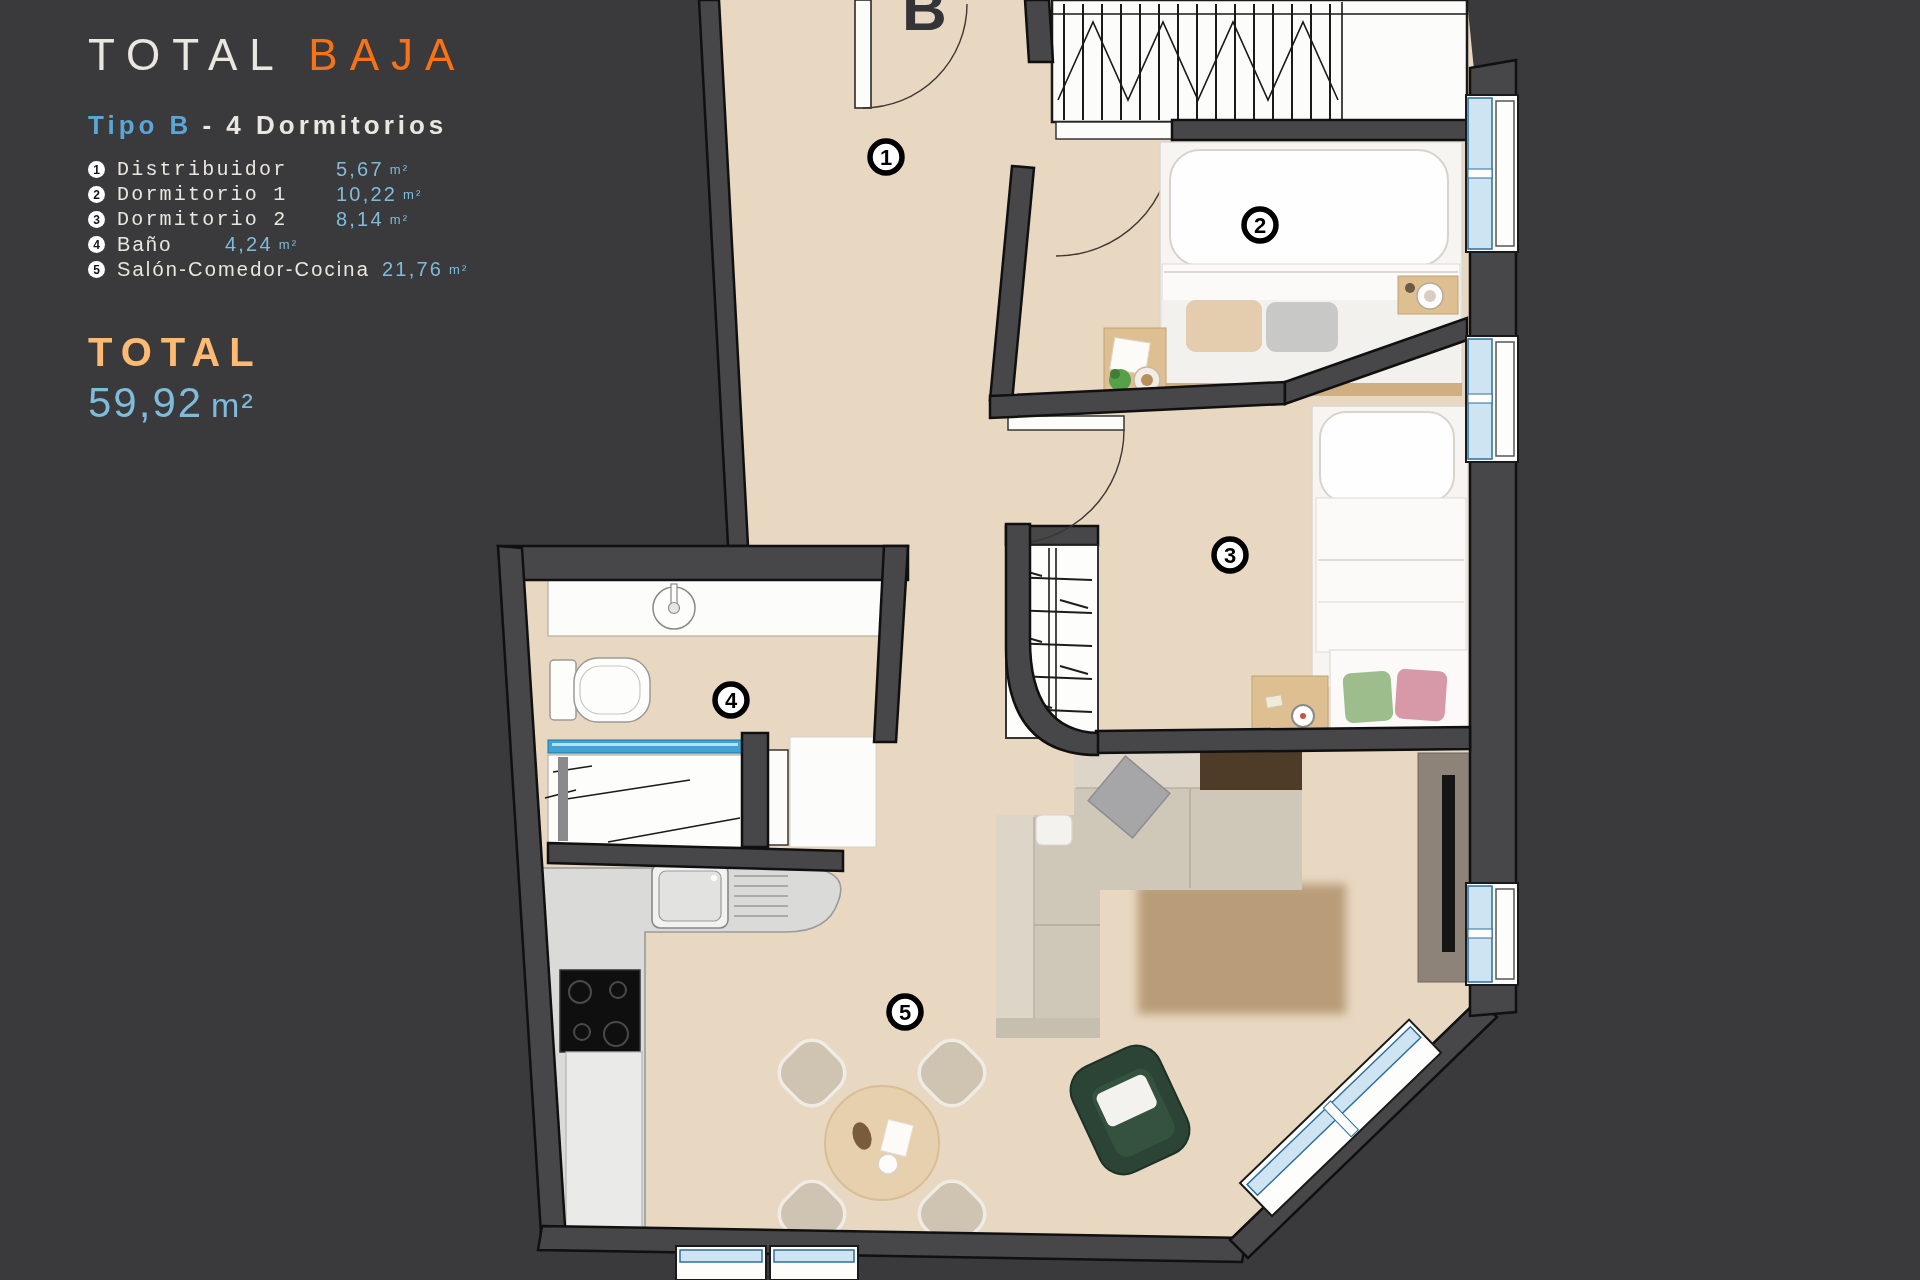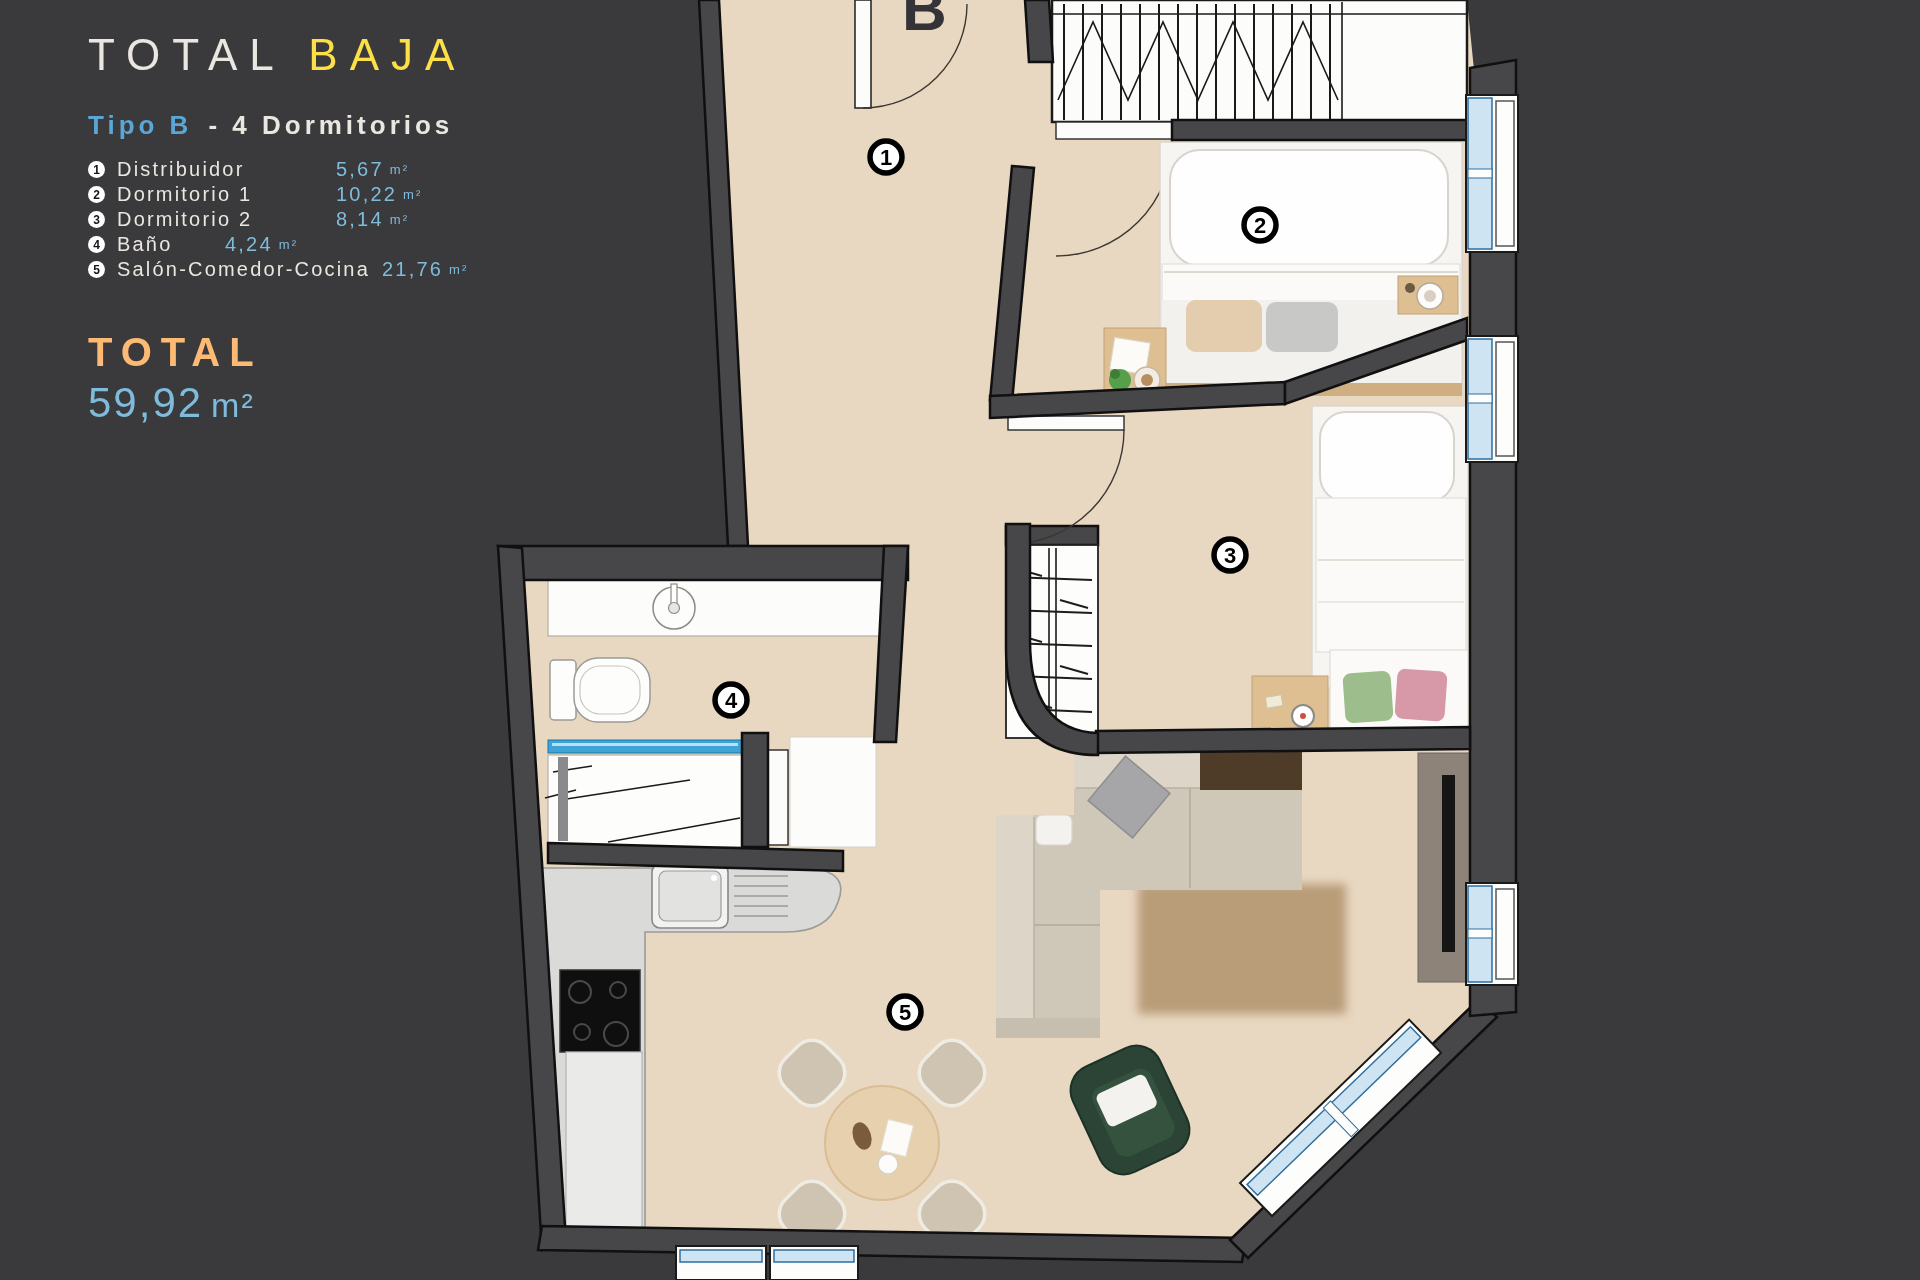--- a/index.html
+++ b/index.html
@@ -6,30 +6,30 @@
     --bg:#3a3a3c; --text:#eae7e0; --accent:#7fbcdc; --accent-strong:#5aa6d6;
     --floor:#e8d7c1; --wall:#47474a; --winblue:#cfe4f2; --winframe:#2e6f9e; --glass:#3fa3d6;
   }
   html,body{margin:0;padding:0;background:var(--bg);}
   .page{position:relative;width:1920px;height:1280px;overflow:hidden;
         font-family:"Liberation Sans",sans-serif;background:var(--bg);}
   .plan-svg{position:absolute;left:0;top:0;}
   
   .panel{position:absolute;left:88px;top:30px;width:560px;}
   .title{font-size:44px;letter-spacing:12px;color:var(--text);white-space:nowrap;}
-  .title .accent{color:#fde047;text-align:right;}
+  .title .accent{color:#f97316;text-align:right;}
   .subtitle{margin-top:30px;font-size:26px;font-weight:bold;letter-spacing:4px;color:var(--text);white-space:nowrap;}
-  .subtitle .accent{color:var(--accent-strong);margin-right:16px;}
+  .subtitle .accent{color:var(--accent-strong);margin-right:10px;}
   .rooms{margin-top:16px;}
   .room-row{display:flex;align-items:center;height:25px;font-size:20px;letter-spacing:2.2px;color:var(--text);white-space:nowrap;}
   .badge-dot{width:17px;height:17px;border-radius:50%;background:#fff;color:#151515;
         font-size:12px;font-weight:bold;display:inline-flex;align-items:center;justify-content:center;
         margin-right:12px;flex:none;letter-spacing:0;}
   .room-name{display:inline-block;}
-  .room-row:nth-child(-n+3) .room-name{width:219px;}
+  .room-row:nth-child(-n+3) .room-name{width:219px;font-family:Liberation Mono, monospace;}
   .room-row:nth-child(4) .room-name{width:108px;}
   .room-row:nth-child(5) .room-name{margin-right:12px;}
   .room-val{color:var(--accent);}
   .room-unit{color:var(--accent);font-size:13px;margin-left:6px;}
   .total-label{margin-top:48px;font-size:40px;font-weight:bold;letter-spacing:9px;color:#fdba74;}
   .total-val{margin-top:4px;font-size:42px;color:var(--accent);letter-spacing:2px;}
   .total-unit{font-size:34px;margin-left:8px;}
   
   .wall{fill:var(--wall);stroke:#101010;stroke-width:2.5;stroke-linejoin:miter;}
   .floor{fill:var(--floor);}

